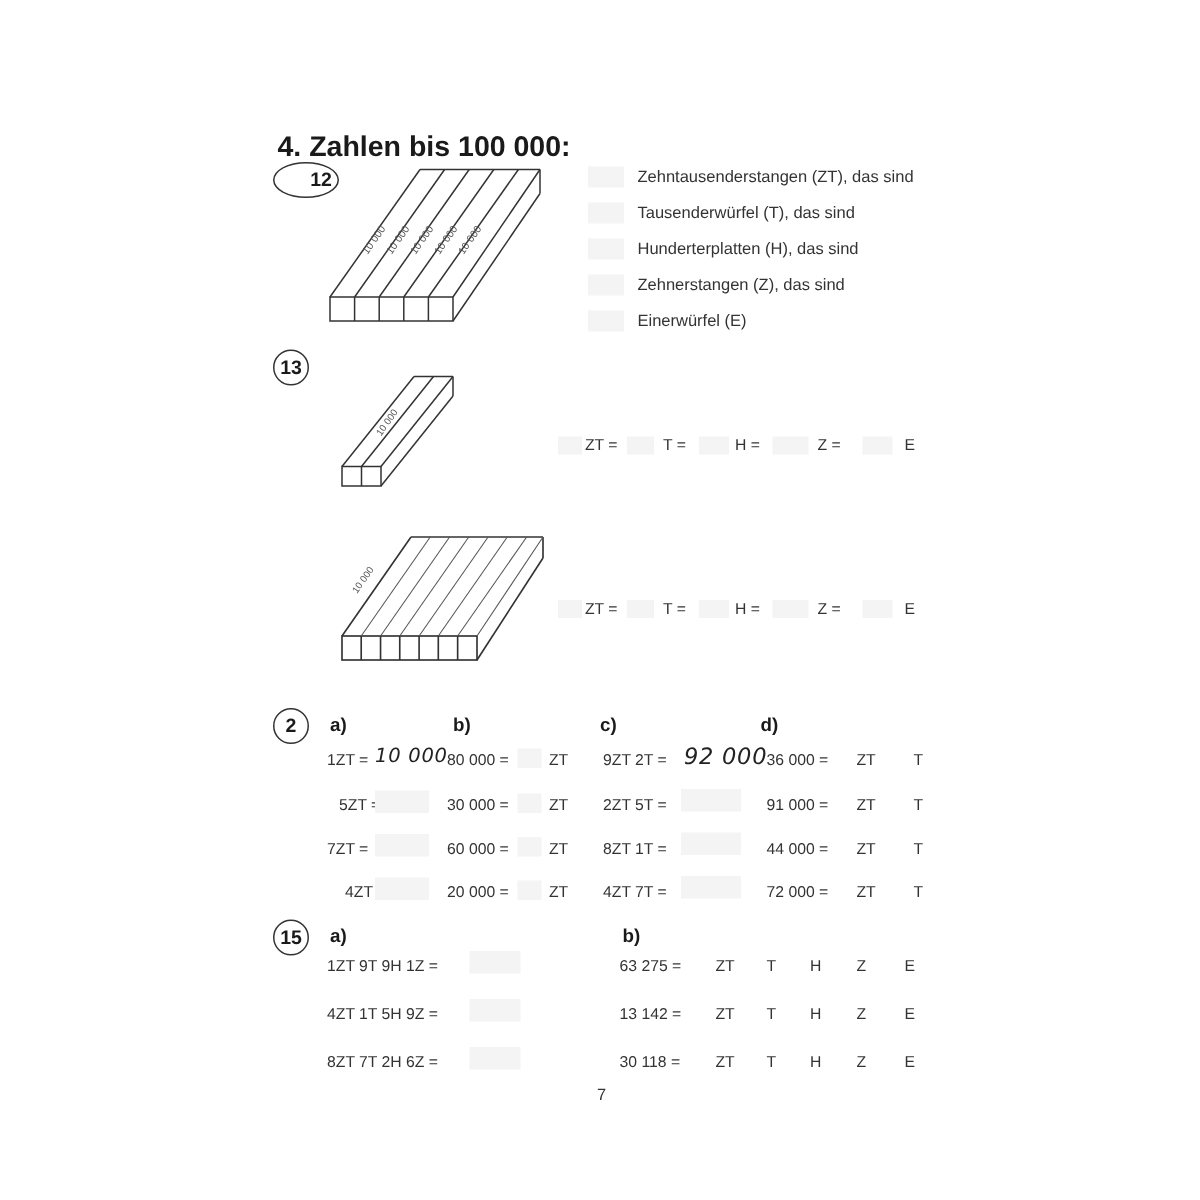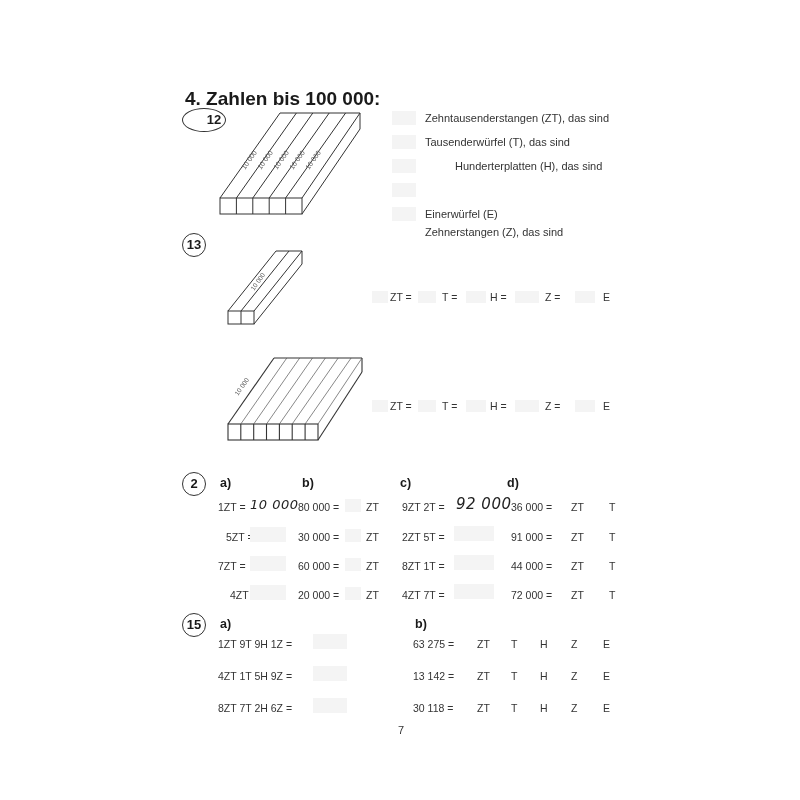--- a/index.html
+++ b/index.html
@@ -54,22 +54,22 @@
 </svg>
 
 <div class="box" style="left:392px;top:111px;width:24px;height:14px;"></div>
 <div class="box" style="left:392px;top:135px;width:24px;height:14px;"></div>
 <div class="box" style="left:392px;top:159px;width:24px;height:14px;"></div>
 <div class="box" style="left:392px;top:183px;width:24px;height:14px;"></div>
 <div class="box" style="left:392px;top:207px;width:24px;height:14px;"></div>
 
 <div class="abs lbl" style="left:425px;top:112px;">Zehntausenderstangen (ZT), das sind</div>
 <div class="abs lbl" style="left:425px;top:136px;">Tausenderwürfel (T), das sind</div>
-<div class="abs lbl" style="left:425px;top:160px;margin-left:30px;">Hunderterplatten (H), das sind</div>
-<div class="abs lbl" style="left:425px;top:184px;margin-top:42px;">Zehnerstangen (Z), das sind</div>
+<div class="abs lbl" style="left:425px;top:160px;">Hunderterplatten (H), das sind</div>
+<div class="abs lbl" style="left:425px;top:184px;">Zehnerstangen (Z), das sind</div>
 <div class="abs lbl" style="left:425px;top:208px;">Einerwürfel (E)</div>
 
 <div class="abs num" style="left:182px;top:233px;">13</div>
 
 <svg style="left:225px;top:248px;" width="80" height="80" viewBox="0 0 80 80">
   <g fill="none" stroke="#333" stroke-width="1">
     <rect x="3" y="63" width="26" height="13"></rect>
     <line x1="16" y1="63" x2="16" y2="76"></line>
     <line x1="3" y1="63" x2="51" y2="3"></line>
     <line x1="16" y1="63" x2="64" y2="3"></line>

